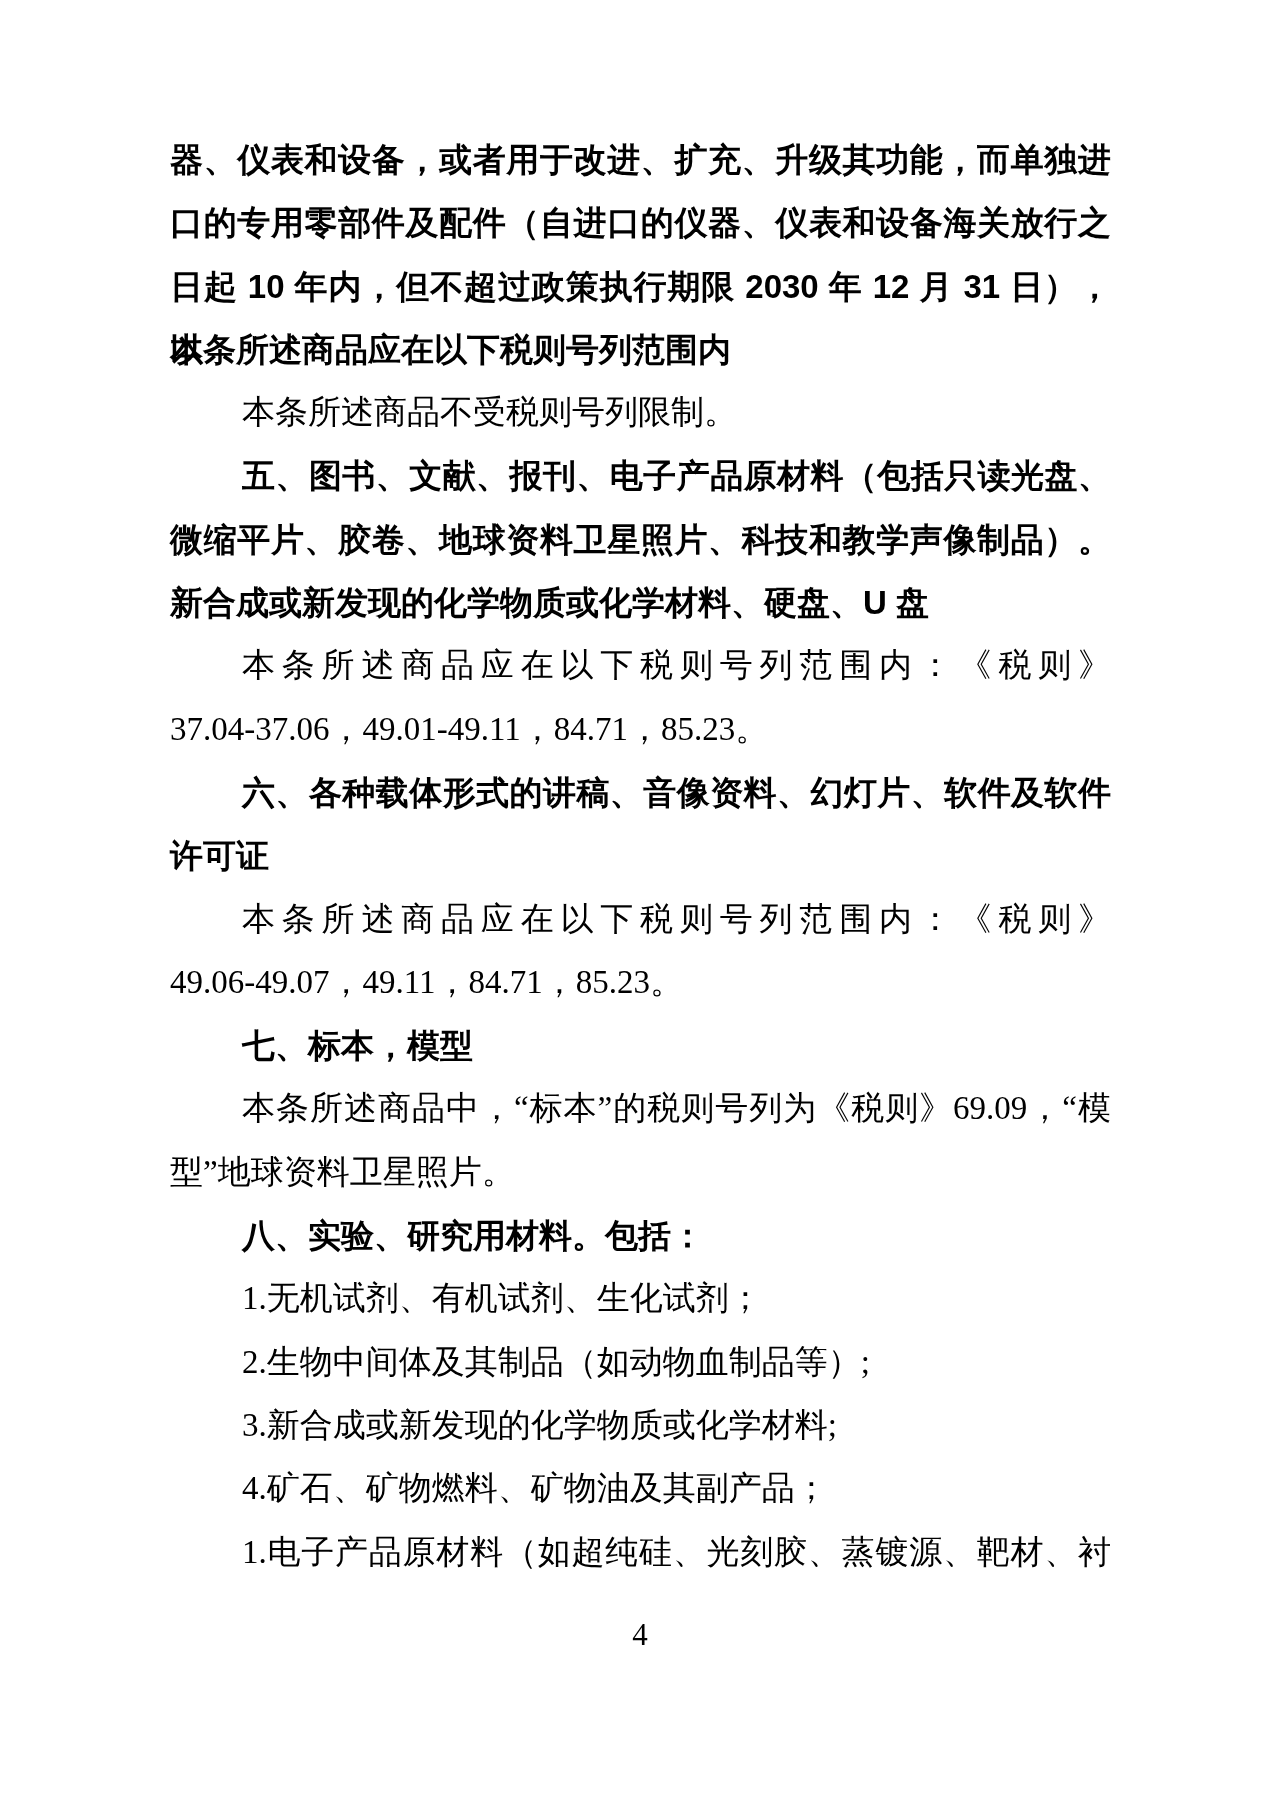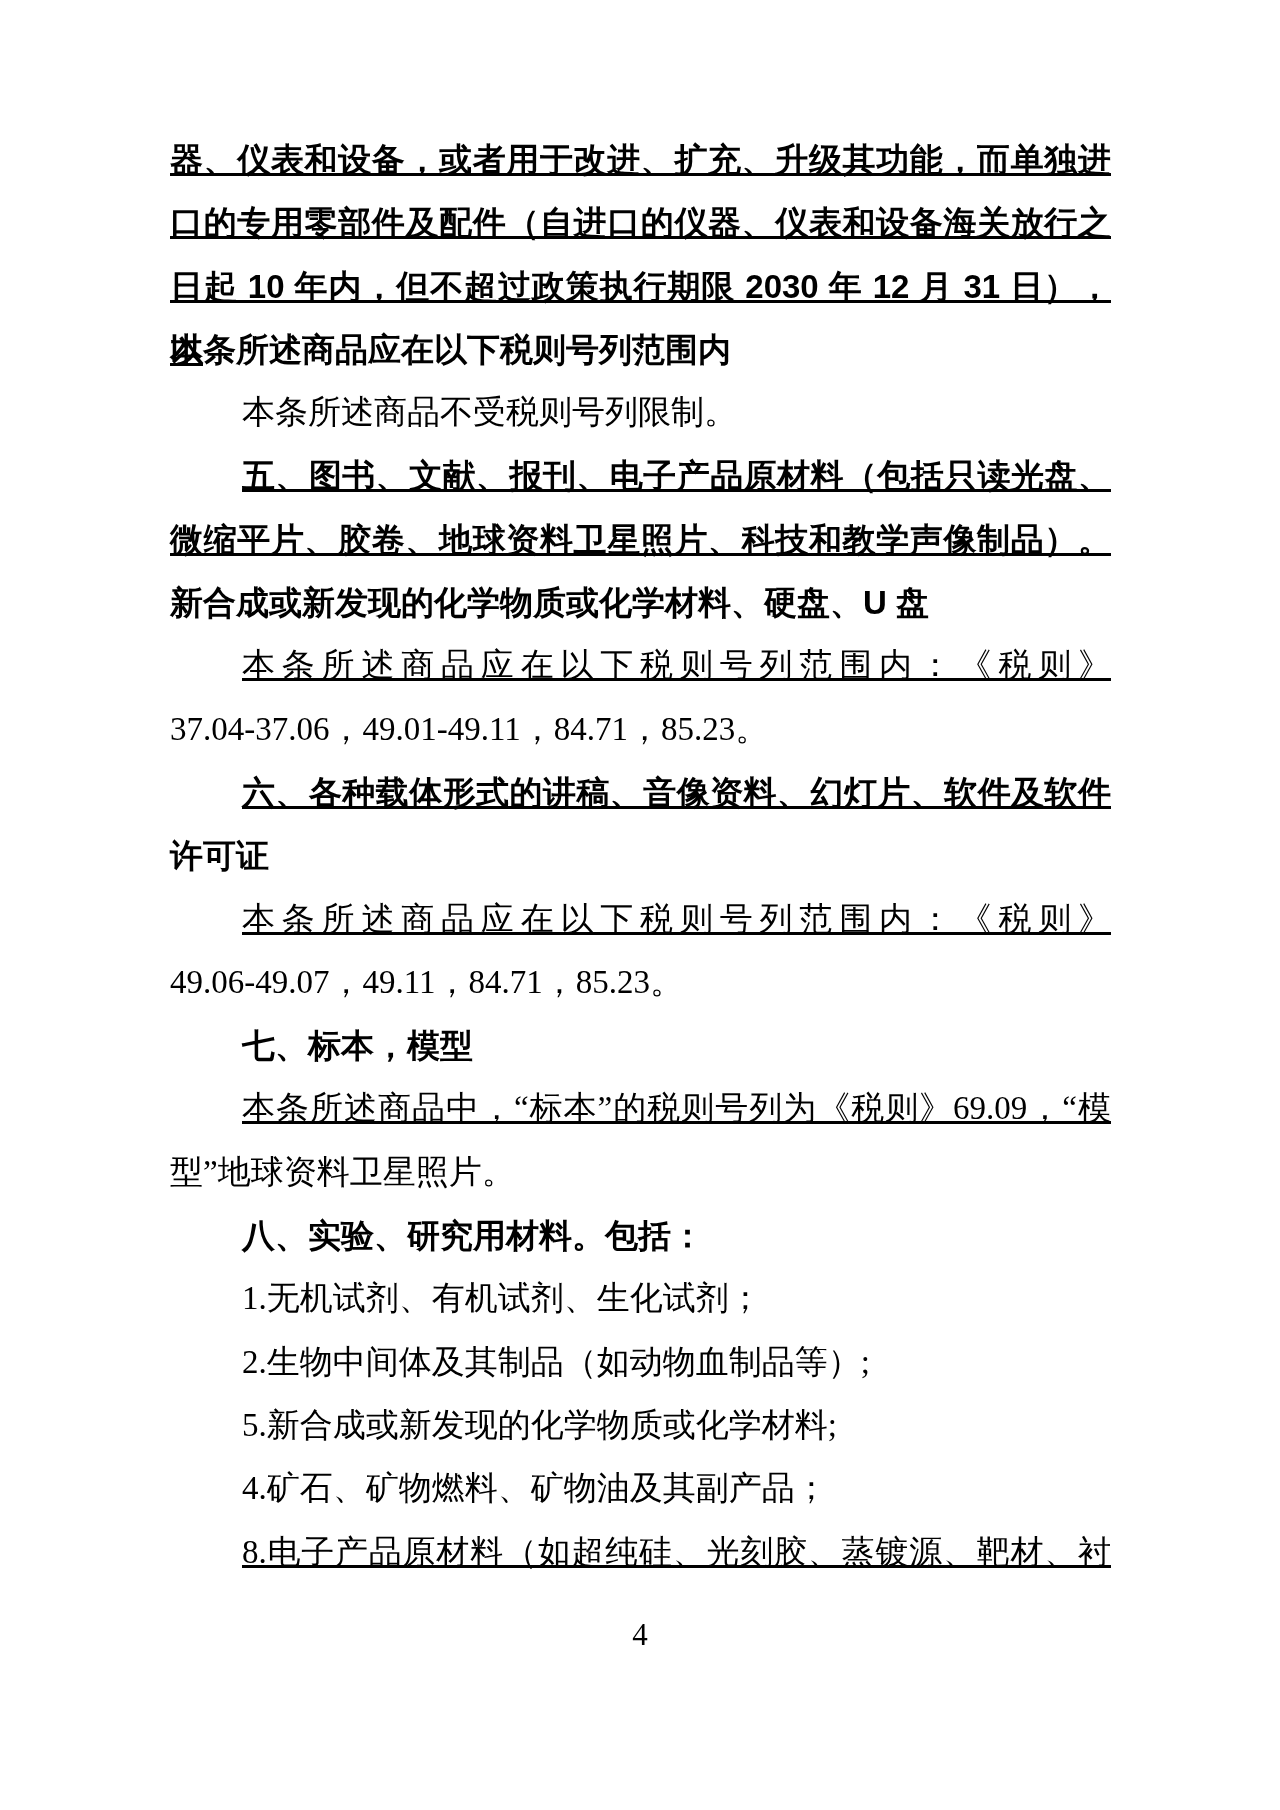--- a/index.html
+++ b/index.html
@@ -37,21 +37,20 @@
   .fs {
     font-family: "Liberation Serif", serif;
     font-weight: 400;
   }
   .indent {
     text-indent: 72px;
   }
   .stretch {
     text-align: justify;
     text-align-last: justify;
-    text-decoration: underline;
   }
   .pagenum {
     position: absolute;
     top: 1614px;
     left: 0;
     width: 1280px;
     text-align: center;
     font-family: "Liberation Serif", serif;
     font-size: 31px;
     line-height: 42px;
@@ -75,18 +74,18 @@
   <div class="line hei indent stretch">六、各种载体形式的讲稿、音像资料、幻灯片、软件及软件</div>
   <div class="line hei">许可证</div>
   <div class="line fs indent stretch">本条所述商品应在以下税则号列范围内：《税则》</div>
   <div class="line fs">49.06-49.07，49.11，84.71，85.23。</div>
   <div class="line hei indent">七、标本，模型</div>
   <div class="line fs indent stretch">本条所述商品中，“标本”的税则号列为《税则》69.09，“模</div>
   <div class="line fs">型”地球资料卫星照片。</div>
   <div class="line hei indent">八、实验、研究用材料。包括：</div>
   <div class="line fs indent">1.无机试剂、有机试剂、生化试剂；</div>
   <div class="line fs indent">2.生物中间体及其制品（如动物血制品等）;</div>
-  <div class="line fs indent">5.新合成或新发现的化学物质或化学材料;</div>
+  <div class="line fs indent">3.新合成或新发现的化学物质或化学材料;</div>
   <div class="line fs indent">4.矿石、矿物燃料、矿物油及其副产品；</div>
-  <div class="line fs indent stretch">8.电子产品原材料（如超纯硅、光刻胶、蒸镀源、靶材、衬</div>
+  <div class="line fs indent stretch">1.电子产品原材料（如超纯硅、光刻胶、蒸镀源、靶材、衬</div>
 </div>
 
 <div class="pagenum">4</div>
 
 </body></html>

